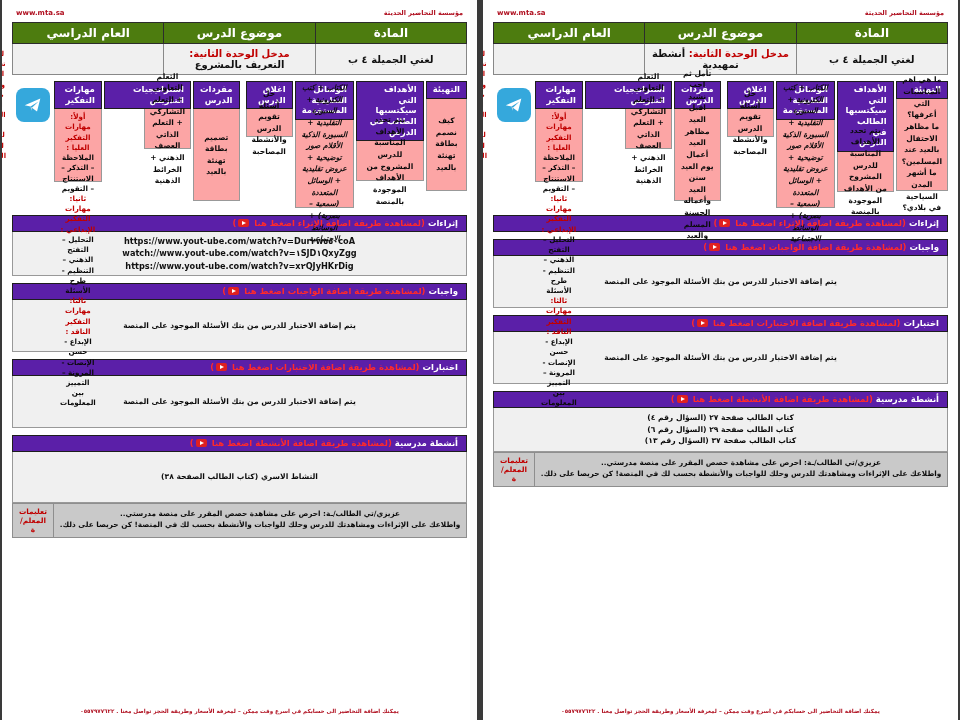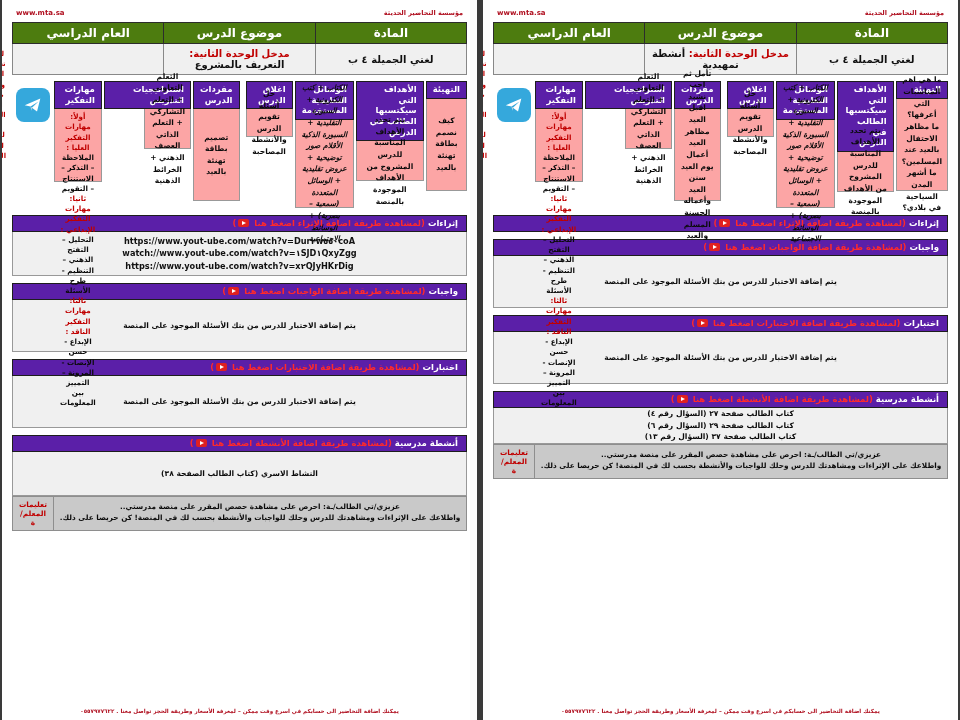--- a/index.html
+++ b/index.html
@@ -182,22 +182,22 @@
     flex-direction: column;
     align-items: center;
     justify-content: center;
   }
   .url { direction: ltr; font-size: 8.2px; line-height: 1.5; color:#111; }
 
   .h-ithra-l { height: 34px; }
   .h-ithra-r { height: 44px; }
   .h-wajibat { height: 52px; }
   .h-ikhtibar { height: 52px; }
-  .h-anshita-l { height: 36px; }
-  .h-anshita-r { height: 44px; }
+  .h-anshita-l { height: 44px; }
+  .h-anshita-r { height: 51px; }
   .act-line { line-height: 1.5; font-size: 7.6px; }
 
   
   table.note {
     width: 100%;
     border-collapse: collapse;
     direction: rtl;
     table-layout: fixed;
     border-radius: 11px;
   }

